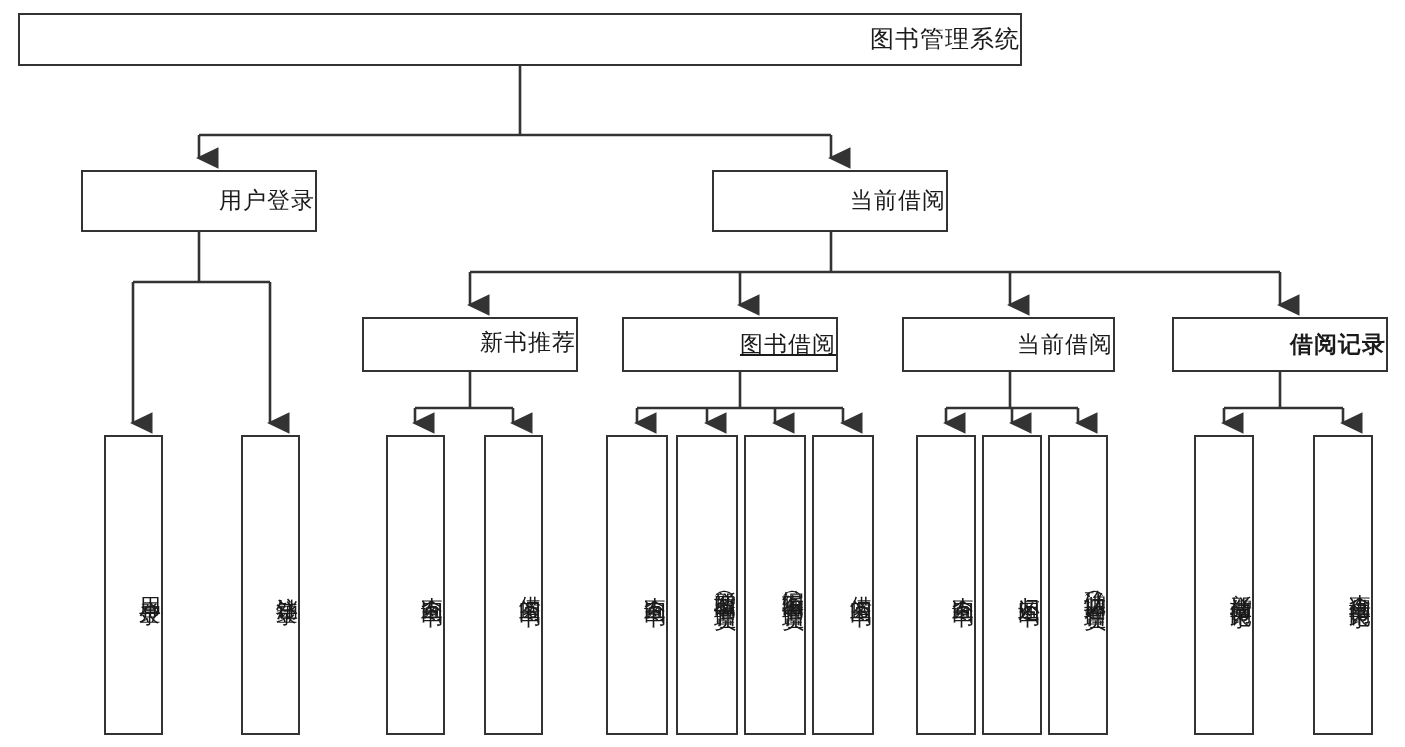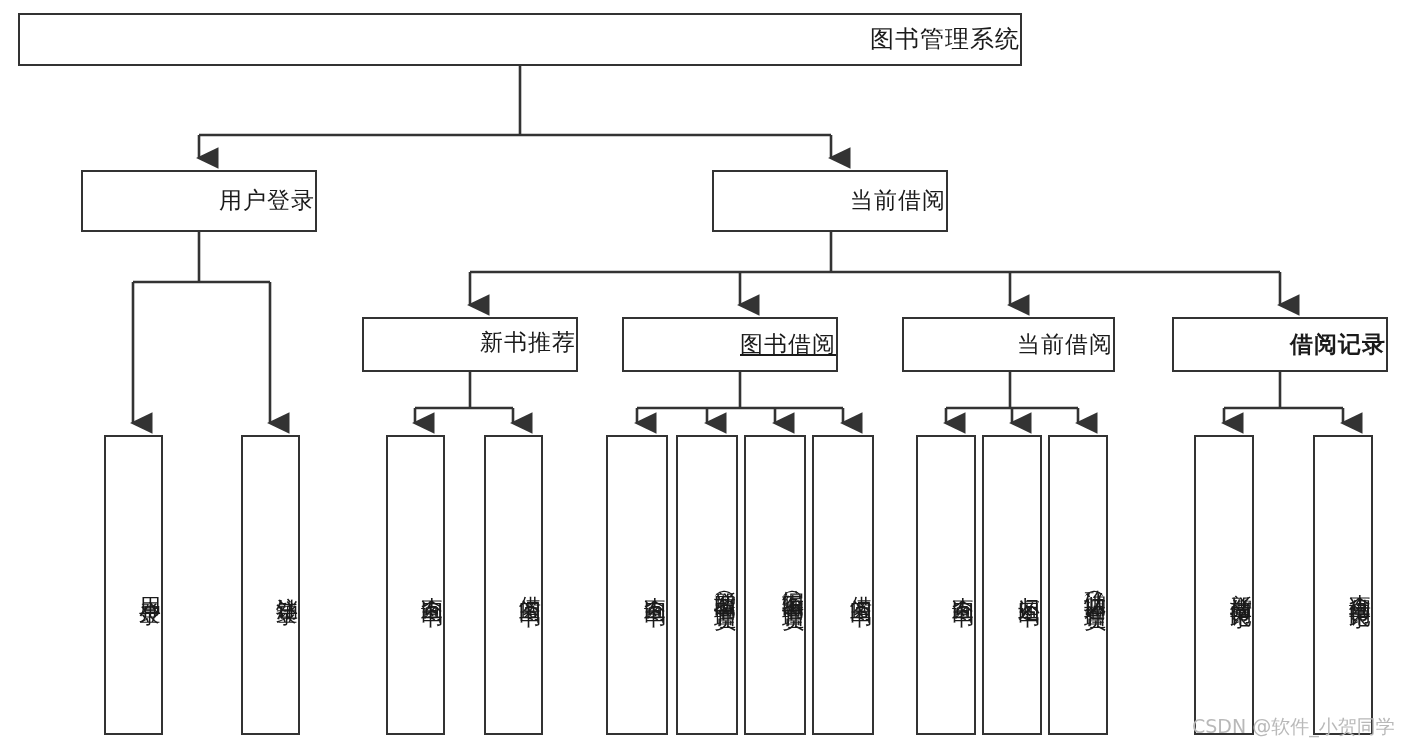--- a/index.html
+++ b/index.html
@@ -182,15 +182,14 @@
   <div class="node vertical" id="node-leaf-10" style="left: 1048px; top: 435px; width: 60px; height: 300px;">
     <span class="vlabel">确认归还（管理员）</span>
   </div>
   <div class="node vertical" id="node-leaf-11" style="left: 1194px; top: 435px; width: 60px; height: 300px;">
     <span class="vlabel">新增借阅记录</span>
   </div>
   <div class="node vertical" id="node-leaf-12" style="left: 1313px; top: 435px; width: 60px; height: 300px;">
     <span class="vlabel">查询借阅记录</span>
   </div>
 
-  <div class="watermark">CSDN @软件_小贺同学</div>
 
 </div>
 
 </body></html>

